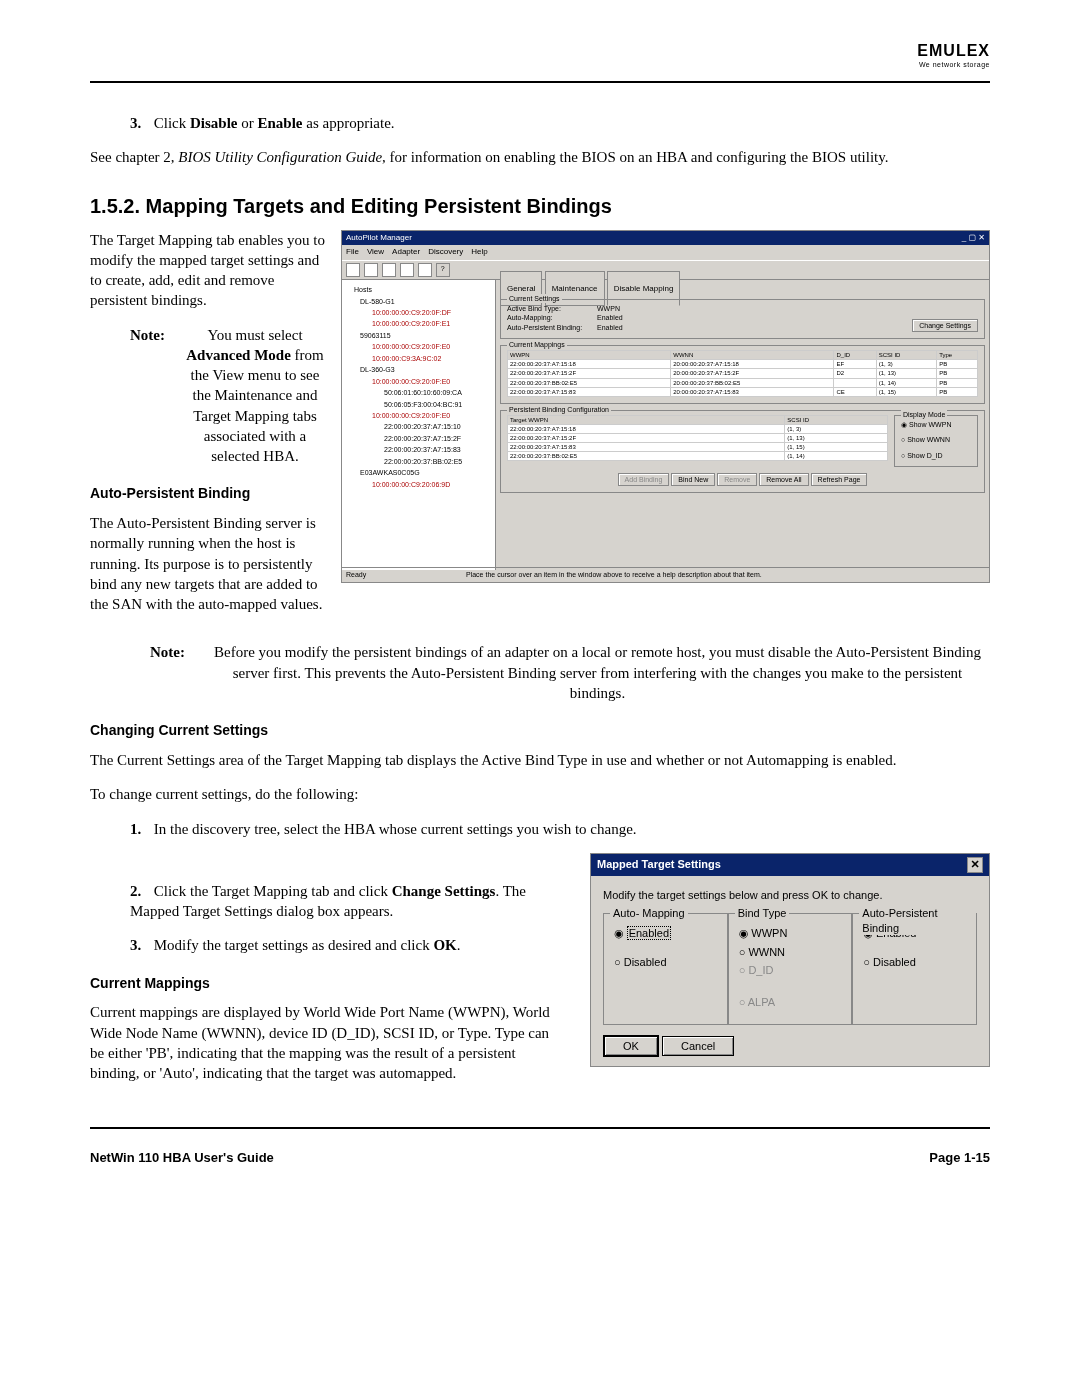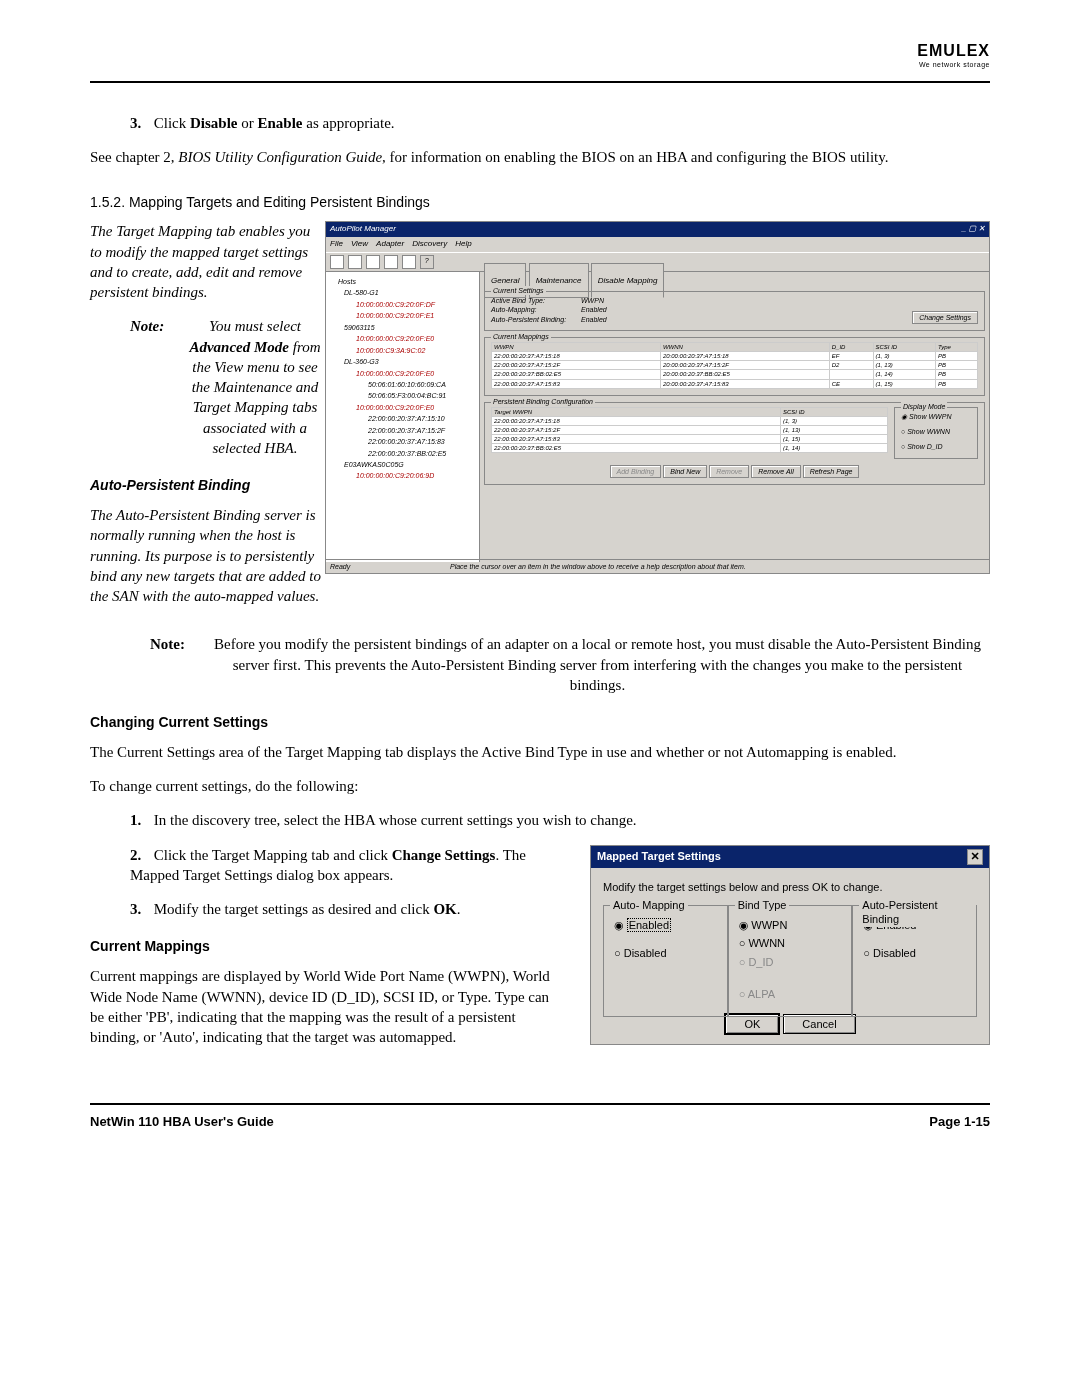--- a/index.html
+++ b/index.html
@@ -36,33 +36,33 @@
     margin: 0 0 14px 40px;
   }
   .ol-step .num {
     font-weight: bold;
     display: inline-block;
     width: 20px;
   }
   p { margin: 0 0 14px 0; }
   h2 {
     font-family: Arial, sans-serif;
-    font-weight: normal;
-    font-size: 14px;
+    font-weight: bold;
+    font-size: 20px;
     margin: 25px 0 10px 0;
   }
   h3 {
     font-family: Arial, sans-serif;
     font-weight: bold;
     font-size: 14px;
     margin: 18px 0 10px 0;
   }
   .bold { font-weight: bold; }
   .italic { font-style: italic; }
-  .two-col { display: flex; gap: 0; font-style: italic; }
+  .two-col { display: flex; gap: 16px; }
   .left-col { flex: 0 0 235px; }
   .right-col { flex: 1; }
   .note-row { display: flex; margin: 14px 0 14px 60px; }
   .note-label { font-weight: bold; min-width: 55px; }
   .note-body { flex: 1; text-align: center; }
   .note-row-wide { display: flex; margin: 14px 0 14px 60px; }
   .screenshot1 {
     width: 100%;
     height: 353px;
     background: #d6d3ce;
@@ -102,31 +102,31 @@
     width: 400px;
     box-sizing: border-box;
   }
   .s2-title { background: #0a246a; color:#fff; padding: 3px 6px; font-weight:bold; display:flex; justify-content:space-between; font-size:11px;}
   .s2-title .x { background:#d6d3ce; color:#000; width:14px; height:14px; text-align:center; line-height:13px; border:1px solid #888; font-weight:bold;}
   .s2-body { padding: 12px; }
   .s2-row { display:flex; }
   .s2-fieldset { border:1px solid #888; padding: 8px 10px 10px 10px; flex:1; position:relative; font-size:11px;}
   .s2-legend { position:absolute; top:-8px; left:6px; background:#d6d3ce; padding:0 3px; font-size:11px;}
   .s2-radio { margin: 4px 0; }
-  .s2-btns { text-align:center; }
+  .s2-btns { text-align:left; margin-top: 14px; }
   .s2-btn { border:1px solid #000; background:#d6d3ce; padding:3px 18px; font-size:11px; box-shadow: inset 1px 1px #fff, inset -1px -1px #888;}
 
   .two-col-steps { display:flex; gap: 25px; }
-  .steps-left { flex:1; }
+  .steps-left { flex:1;margin-top:28px; }
   .steps-right { flex: 0 0 400px; }
 
   .footer {
     border-top: 2px solid #000;
-    margin-top: 42px;
-    padding-top: 8px;
+    margin-top: 30px;
+    padding-top: 20px;
     display:flex;
     justify-content: space-between;
     font-family: Arial, sans-serif;
     font-size: 13px;
     font-weight: bold;
   }
 </style>
 </head>
 <body>
 

